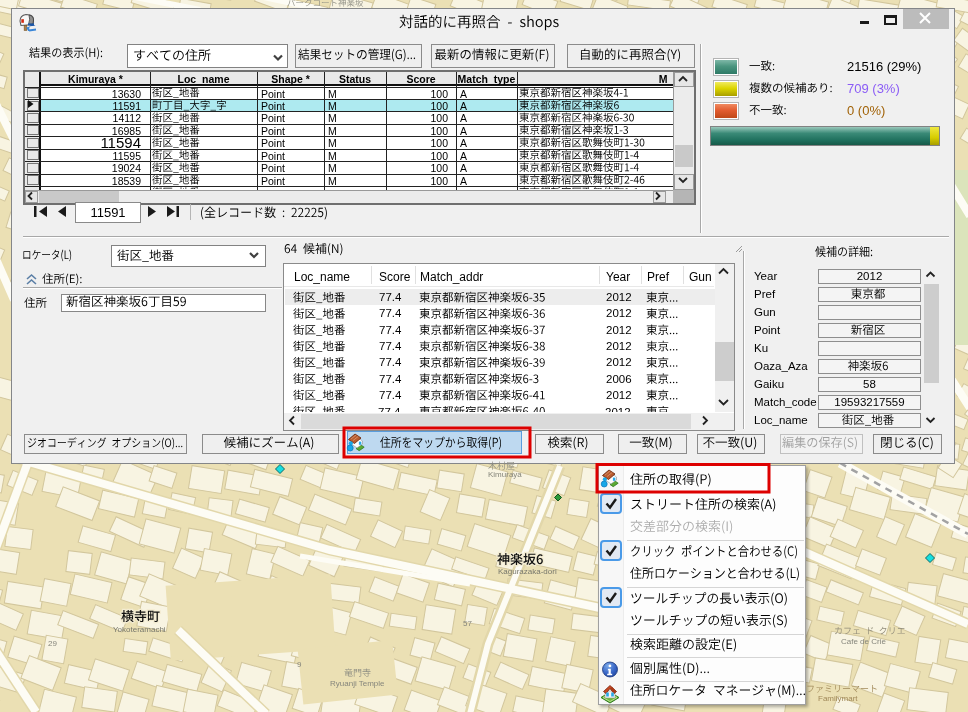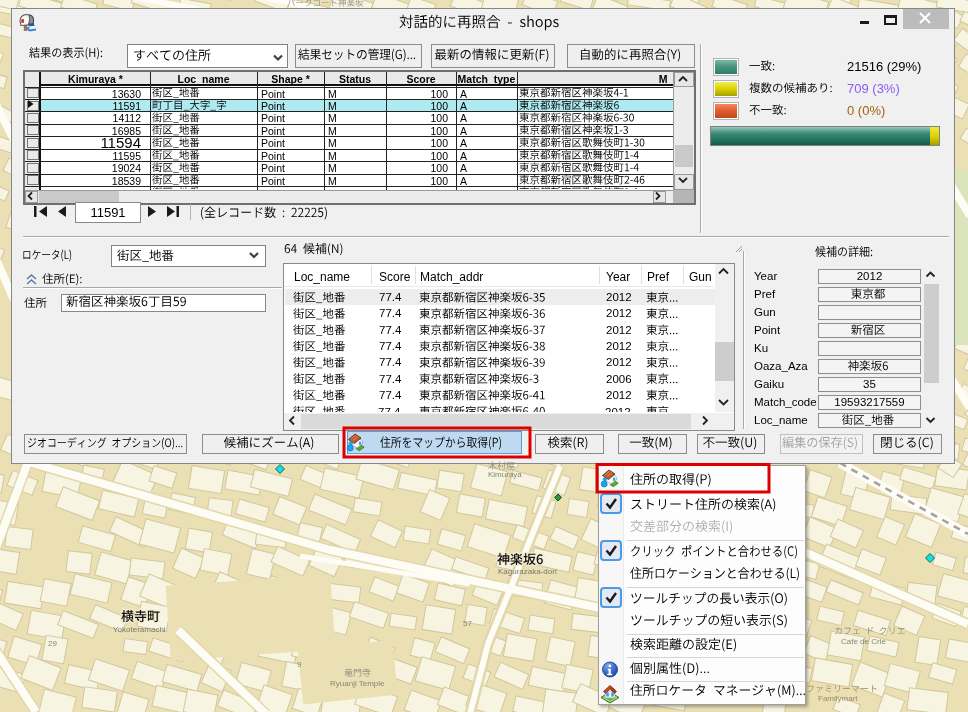--- a/index.html
+++ b/index.html
@@ -561,21 +561,21 @@
     <div style="position:absolute;left:806px;top:278px;width:103px;height:15px;background:#f4f4f4;border:1px solid #8e8e8e;font-size:11.5px;text-align:center;line-height:13px"></div>
     <div style="position:absolute;left:742px;top:297px;width:62px;height:15px;font-size:11.5px;color:#000">Gun</div>
     <div style="position:absolute;left:806px;top:296px;width:103px;height:15px;background:#f4f4f4;border:1px solid #8e8e8e;font-size:11.5px;text-align:center;line-height:13px"></div>
     <div style="position:absolute;left:742px;top:315px;width:62px;height:15px;font-size:11.5px;color:#000">Point</div>
     <div style="position:absolute;left:806px;top:314px;width:103px;height:15px;background:#f4f4f4;border:1px solid #8e8e8e;font-size:11.5px;text-align:center;line-height:13px"></div>
     <div style="position:absolute;left:742px;top:333px;width:62px;height:15px;font-size:11.5px;color:#000">Ku</div>
     <div style="position:absolute;left:806px;top:332px;width:103px;height:15px;background:#f4f4f4;border:1px solid #8e8e8e;font-size:11.5px;text-align:center;line-height:13px"></div>
     <div style="position:absolute;left:742px;top:351px;width:62px;height:15px;font-size:11.5px;color:#000">Oaza_Aza</div>
     <div style="position:absolute;left:806px;top:350px;width:103px;height:15px;background:#f4f4f4;border:1px solid #8e8e8e;font-size:11.5px;text-align:center;line-height:13px"></div>
     <div style="position:absolute;left:742px;top:369px;width:62px;height:15px;font-size:11.5px;color:#000">Gaiku</div>
-    <div style="position:absolute;left:806px;top:368px;width:103px;height:15px;background:#f4f4f4;border:1px solid #8e8e8e;font-size:11.5px;text-align:center;line-height:13px">35</div>
+    <div style="position:absolute;left:806px;top:368px;width:103px;height:15px;background:#f4f4f4;border:1px solid #8e8e8e;font-size:11.5px;text-align:center;line-height:13px">58</div>
     <div style="position:absolute;left:742px;top:387px;width:62px;height:15px;font-size:11.5px;color:#000">Match_code</div>
     <div style="position:absolute;left:806px;top:386px;width:103px;height:15px;background:#f4f4f4;border:1px solid #8e8e8e;font-size:11.5px;text-align:center;line-height:13px">19593217559</div>
     <div style="position:absolute;left:742px;top:405px;width:62px;height:15px;font-size:11.5px;color:#000">Loc_name</div>
     <div style="position:absolute;left:806px;top:404px;width:103px;height:15px;background:#f4f4f4;border:1px solid #8e8e8e;font-size:11.5px;text-align:center;line-height:13px"></div>
     <div style="position:absolute;left:912px;top:258px;width:15px;height:162px;background:#f0f0f0"></div>
     <div style="position:absolute;left:912px;top:275px;width:15px;height:99px;background:#cdcdcd"></div>
   </div>
 <div style="position:absolute;left:598px;top:465px;width:208px;height:240px;background:#fdfdfd;border:1px solid #a0a0a0;z-index:20;box-shadow:2px 2px 3px rgba(0,0,0,0.3)">
     <div style="position:absolute;left:0;top:0;width:24px;height:238px;background:#f7f7f7"></div>
     <div style="position:absolute;left:24px;top:0;width:1px;height:238px;background:#ececec"></div>

